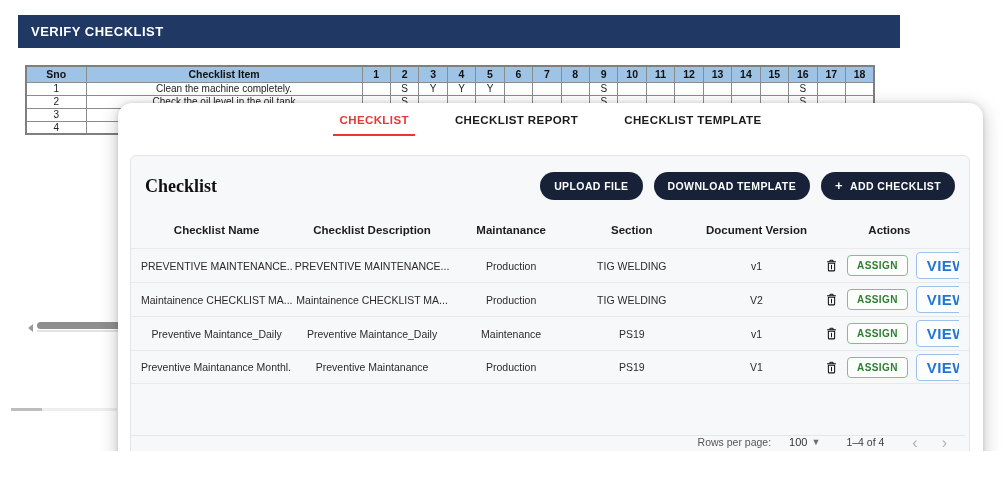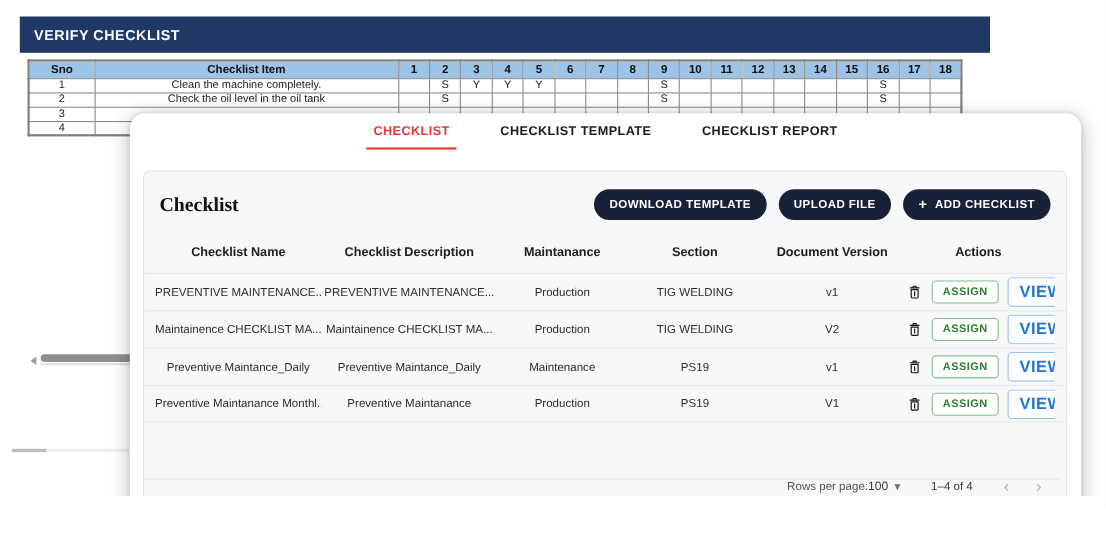--- a/index.html
+++ b/index.html
@@ -4,21 +4,21 @@
 <style>
   * { margin:0; padding:0; box-sizing:border-box; }
   body { font-family:"Liberation Sans", sans-serif; background:#ffffff; }
   .stage { position:relative; width:1005px; height:451px; background:#fff; overflow:hidden; }
 
   
   .bg-header { position:absolute; left:18px; top:15px; width:882px; height:33px;
     background:#1f3864; color:#fff; font-size:13px; font-weight:bold;
     letter-spacing:.5px; line-height:33px; padding-left:13px; }
 
-  .bg-table { position:absolute; left:25px; top:54px; width:850px;
+  .bg-table { position:absolute; left:25px; top:65px; width:850px;
     border-collapse:collapse; table-layout:fixed; font-size:10px; color:#222;
     border:2px solid #7f7f7f; }
   .bg-table th, .bg-table td { border:1px solid #8c8c8c; text-align:center; overflow:hidden; white-space:nowrap; }
   .bg-table th { background:#9dc3e6; height:16px; font-size:10.5px; font-weight:bold; color:#111; }
   .bg-table td { height:13px; background:#fff; }
   .col-sno { width:60px; } .col-item { width:276px; }
 
   .mid-scroll-arrow { position:absolute; left:28px; top:324px; width:0; height:0;
     border-top:4px solid transparent; border-bottom:4px solid transparent; border-right:5px solid #9a9a9a; }
   .mid-scroll-thumb { position:absolute; left:37px; top:322px; width:290px; height:7px;
@@ -62,21 +62,21 @@
   .icon-btn { display:inline-flex; cursor:pointer; }
   .assign-btn { background:#fcfefc; border:1px solid #84bd8a; color:#2e7d32; border-radius:4px;
     font-family:"Liberation Sans", sans-serif; font-size:10px; font-weight:bold; letter-spacing:.4px; padding:4px 9px; cursor:pointer; }
   .view-btn { background:#fbfdff; border:1px solid #9cc1ea; color:#2276d2; border-radius:4px;
     font-family:"Liberation Sans", sans-serif; font-size:15px; font-weight:bold; letter-spacing:.4px; padding:4px 10px; cursor:pointer; }
 
   .card-foot { position:absolute; left:0; right:4px; bottom:0; height:36px;
     border-top:1px solid #e4e6e9; display:flex; align-items:flex-start; justify-content:flex-end;
     padding-right:18px; }
   .rpp-label { font-size:10.5px; color:#555; }
-  .rpp-select { display:flex; align-items:center; margin-left:0; cursor:pointer; }
+  .rpp-select { display:flex; align-items:center; margin-left:18px; cursor:pointer; }
   .rpp-value { font-size:11px; color:#333; }
   .rpp-caret { font-size:9px; color:#6e6e6e; margin-left:4px; }
   .range-label { font-size:10.5px; color:#3c3c3c; margin-left:26px; }
   .pg-btn { font-size:16px; color:#b5b5b5; margin-left:28px; cursor:default; line-height:14px; }
   .pg-btn.next { margin-left:24px; }
 </style>
 </head>
 <body>
 
 <div class="stage">
@@ -205,34 +205,34 @@
   <div class="mid-scroll-arrow"></div>
   <div class="mid-scroll-thumb"></div>
   <div class="mid-scroll-track"></div>
   <div class="bot-scroll-thumb"></div>
   <div class="bot-scroll-track"></div>
 
   <div class="modal">
 
     <div class="tabbar">
       <div class="tab active">CHECKLIST</div>
+      <div class="tab">CHECKLIST REPORT</div>
       <div class="tab">CHECKLIST TEMPLATE</div>
-      <div class="tab">CHECKLIST REPORT</div>
     </div>
 
     <div class="card">
 
       <div class="card-head">
         <div class="card-title">Checklist</div>
         <div class="btn-group">
           <button class="pill-btn">
-            <span>DOWNLOAD TEMPLATE</span>
+            <span>UPLOAD FILE</span>
           </button>
           <button class="pill-btn">
-            <span>UPLOAD FILE</span>
+            <span>DOWNLOAD TEMPLATE</span>
           </button>
           <button class="pill-btn">
             <span class="plus">+</span>
             <span>ADD CHECKLIST</span>
           </button>
         </div>
       </div>
 
       <div class="mhead">
         <div class="mc c-name">Checklist Name</div>

